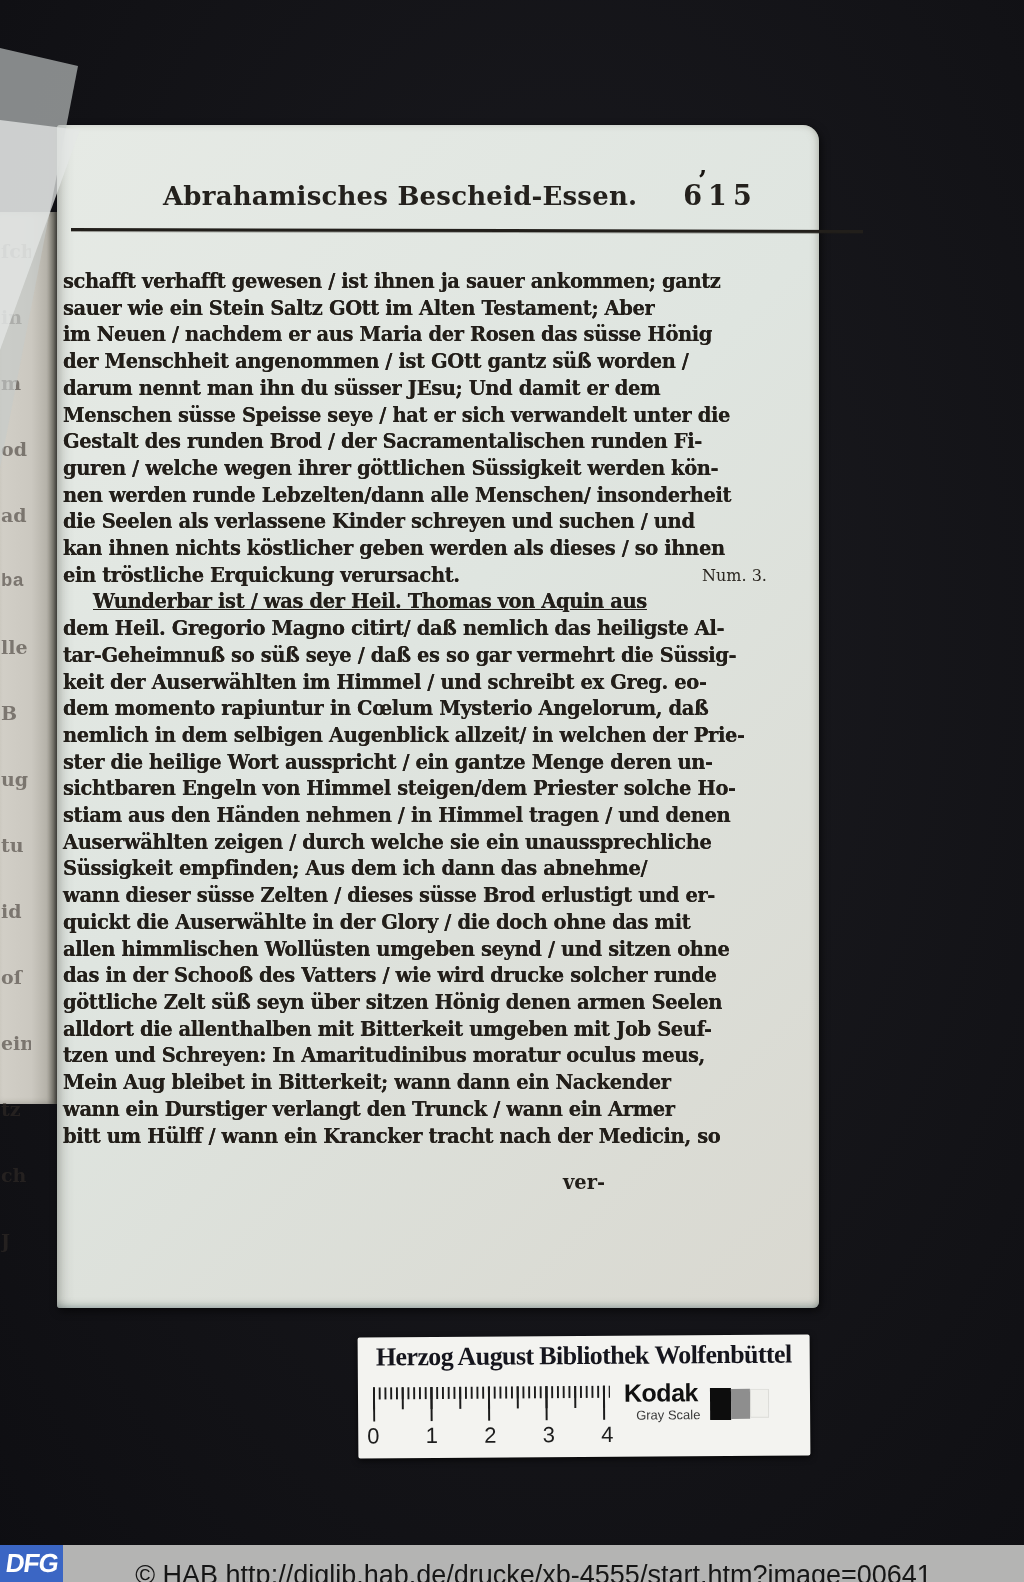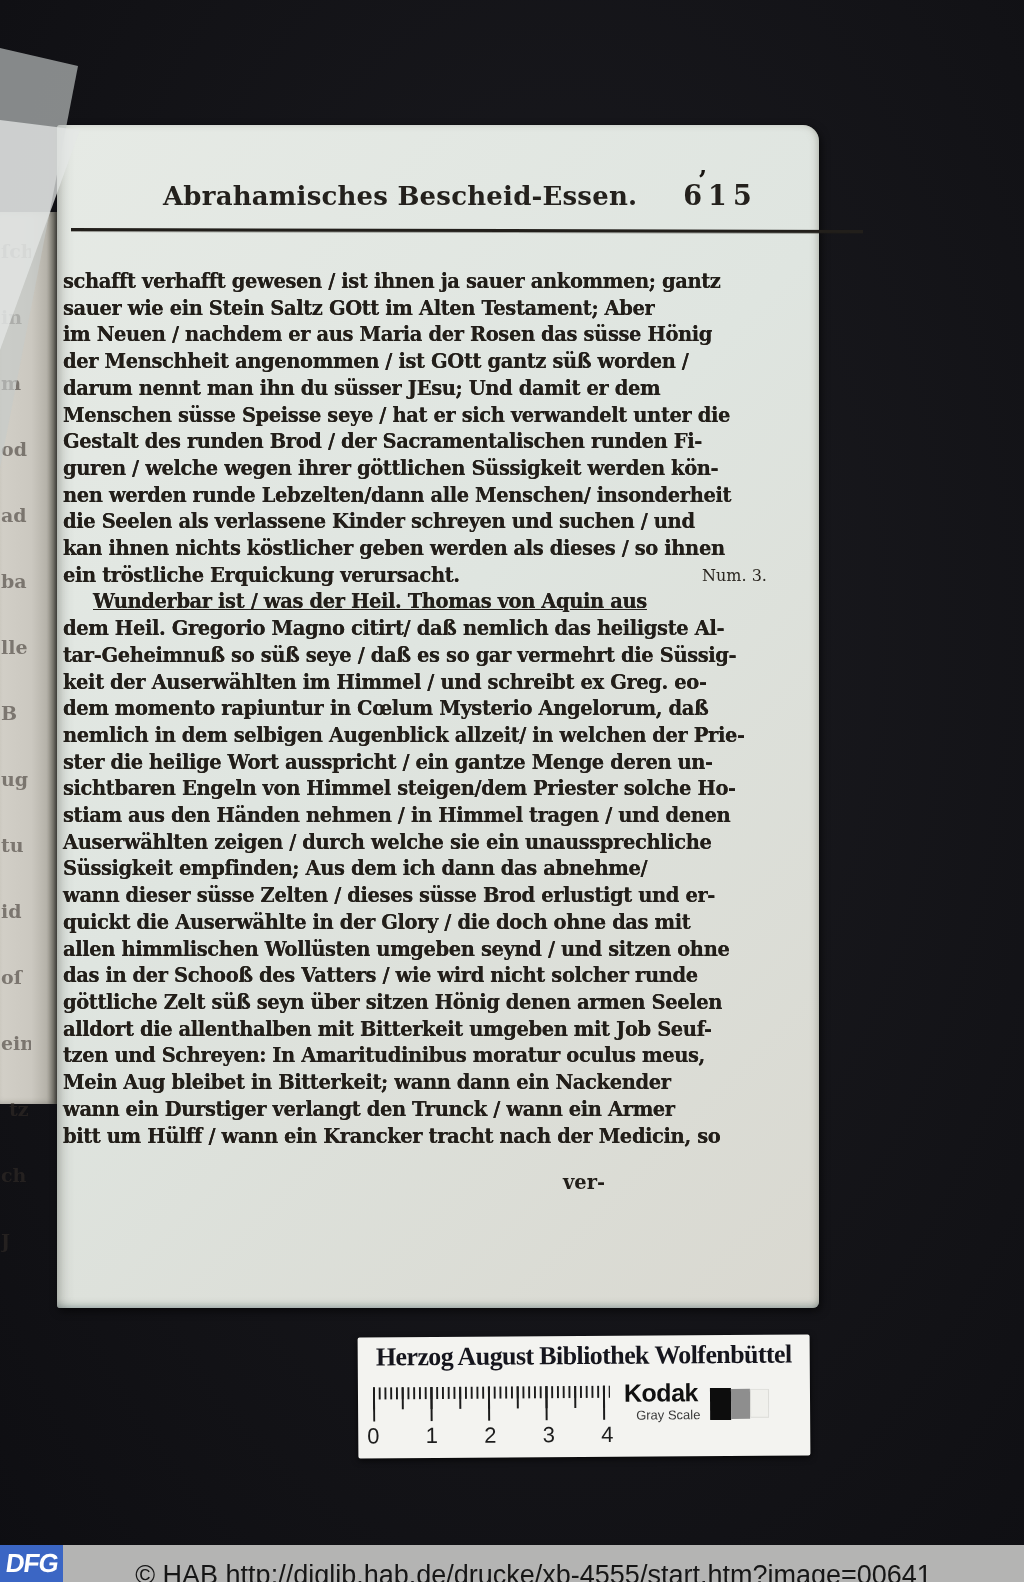--- a/index.html
+++ b/index.html
@@ -90,29 +90,29 @@
 
 <div class="stage">
 
   <div class="gutter-strip">
 
   <div class="frag" style="top: 28px;">ſch</div>
       <div class="frag" style="top: 94px;">in</div>
       <div class="frag" style="top: 160px;">m</div>
       <div class="frag" style="top: 226px;">od</div>
       <div class="frag" style="top: 292px;">ad</div>
-      <div class="frag" style="top: 358px;">ba</div>
+      <div class="frag" style="top: 358px; font-family: Liberation Mono, monospace;">ba</div>
       <div class="frag" style="top: 424px;">lle</div>
       <div class="frag" style="top: 490px;">B</div>
       <div class="frag" style="top: 556px;">ug</div>
       <div class="frag" style="top: 622px;">tu</div>
       <div class="frag" style="top: 688px;">id</div>
       <div class="frag" style="top: 754px;">oſ</div>
       <div class="frag" style="top: 820px;">ein</div>
-      <div class="frag" style="top: 886px; padding-left: 8px;">tz</div>
+      <div class="frag" style="top: 886px;">tz</div>
       <div class="frag" style="top: 952px;">ch</div>
       <div class="frag" style="top: 1018px;">J</div>
     </div>
 
   <div class="paper">
 
     <div class="pg-header">
       <span class="pg-title">Abrahamisches Bescheid-Essen.</span><span class="pg-num">615</span>
     </div>
     <div class="pg-mark">’</div>
@@ -143,21 +143,21 @@
           <div class="bodyline">dem momento rapiuntur in Cœlum Mysterio Angelorum, daß</div>
           <div class="bodyline">nemlich in dem selbigen Augenblick allzeit/ in welchen der Prie-</div>
           <div class="bodyline">ster die heilige Wort ausspricht / ein gantze Menge deren un-</div>
           <div class="bodyline">sichtbaren Engeln von Himmel steigen/dem Priester solche Ho-</div>
           <div class="bodyline">stiam aus den Händen nehmen / in Himmel tragen / und denen</div>
           <div class="bodyline">Auserwählten zeigen / durch welche sie ein unaussprechliche</div>
           <div class="bodyline">Süssigkeit empfinden; Aus dem ich dann das abnehme/</div>
           <div class="bodyline">wann dieser süsse Zelten / dieses süsse Brod erlustigt und er-</div>
           <div class="bodyline">quickt die Auserwählte in der Glory / die doch ohne das mit</div>
           <div class="bodyline">allen himmlischen Wollüsten umgeben seynd / und sitzen ohne</div>
-          <div class="bodyline">das in der Schooß des Vatters / wie wird nicht solcher runde</div>
+          <div class="bodyline">das in der Schooß des Vatters / wie wird drucke solcher runde</div>
           <div class="bodyline">göttliche Zelt süß seyn über sitzen Hönig denen armen Seelen</div>
           <div class="bodyline">alldort die allenthalben mit Bitterkeit umgeben mit Job Seuf-</div>
           <div class="bodyline">tzen und Schreyen: In Amaritudinibus moratur oculus meus,</div>
           <div class="bodyline">Mein Aug bleibet in Bitterkeit; wann dann ein Nackender</div>
           <div class="bodyline">wann ein Durstiger verlangt den Trunck / wann ein Armer</div>
           <div class="bodyline">bitt um Hülff / wann ein Krancker tracht nach der Medicin, so</div>
         </div>
     </div>
 
     <div class="margin-note">Num. 3.</div>

